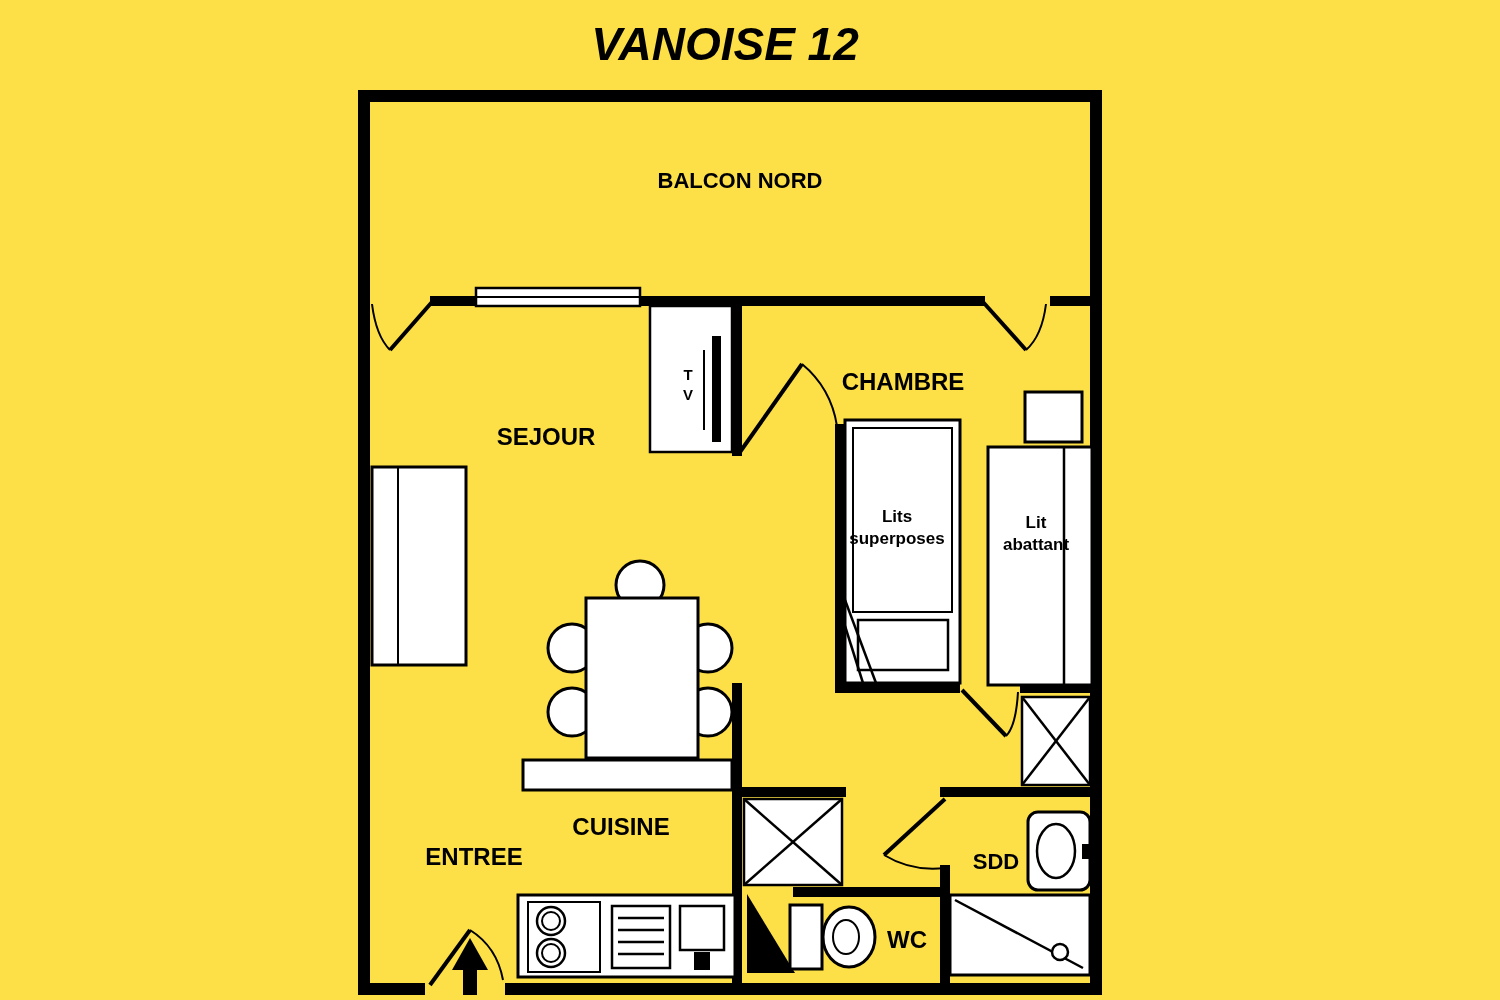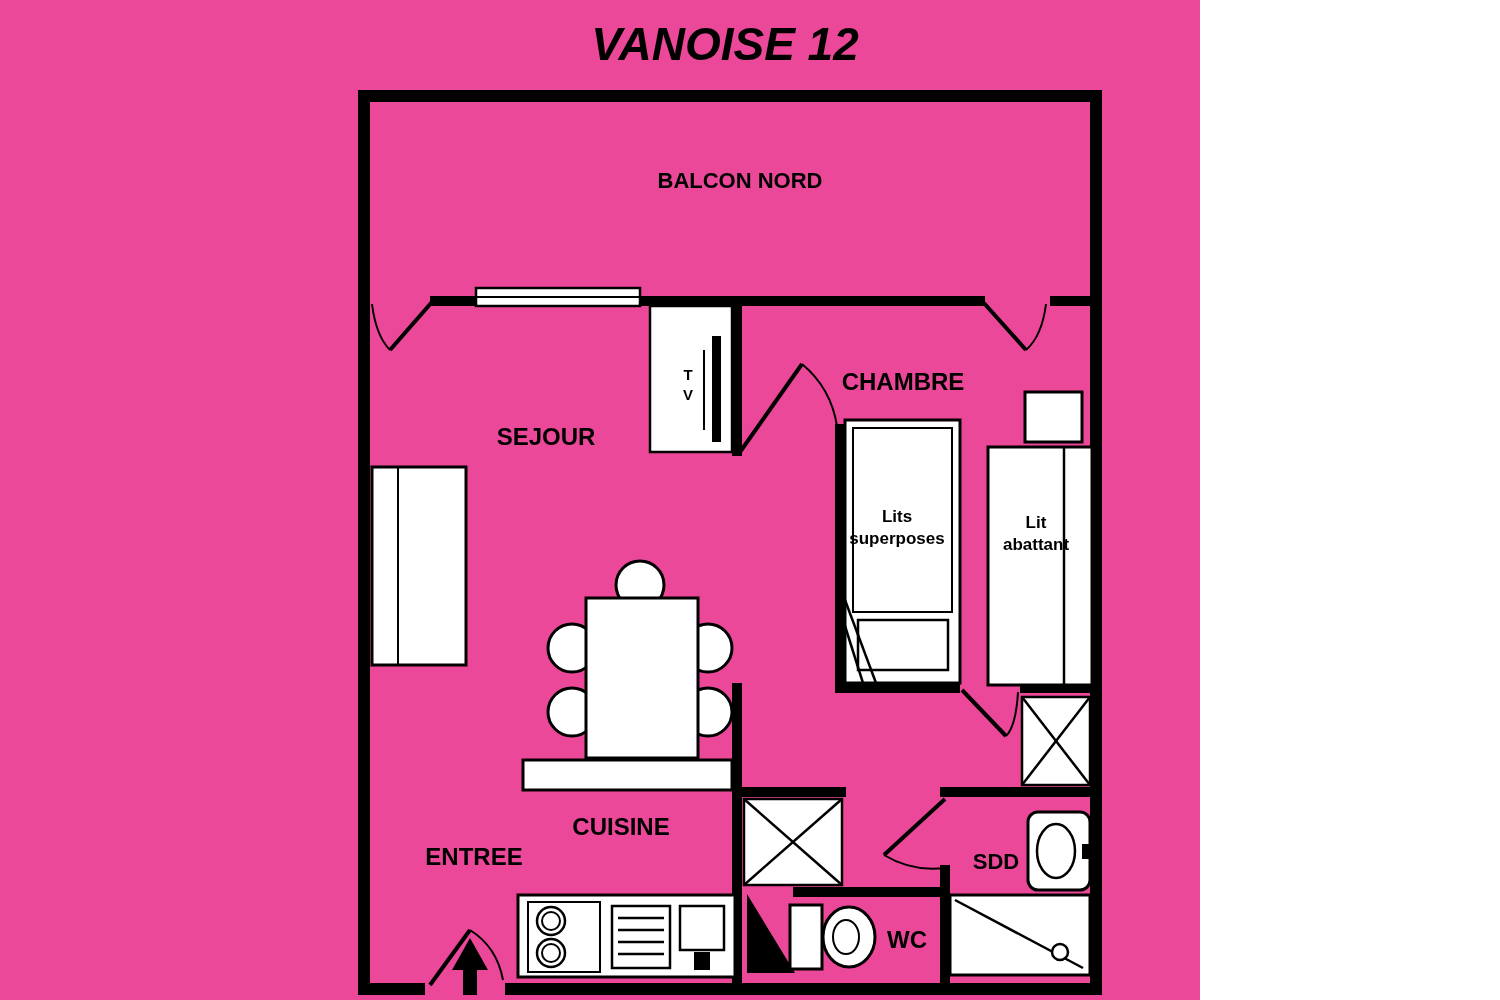--- a/index.html
+++ b/index.html
@@ -1,19 +1,19 @@
 <!DOCTYPE html>
 <html><head>
 <meta charset="utf-8">
 <style>
   html,body { margin:0; padding:0; background:#ffffff; }
   .canvas {
     position:relative;
-    width:1200px; height:1000px;
-    background:#ec4899;
+    width:1500px; height:1000px;
+    background:#fde047;
     font-family:"Liberation Sans", sans-serif;
     overflow:hidden;
   }
   svg text {
     fill:#000000;
     font-family:"Liberation Sans", sans-serif;
     font-weight:bold;
   }
   .title-text { font-style:italic; }
   .wall { fill:#000000; }

